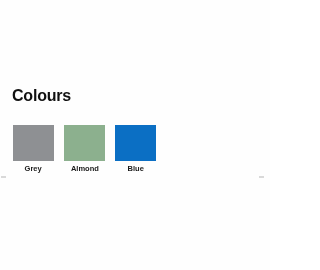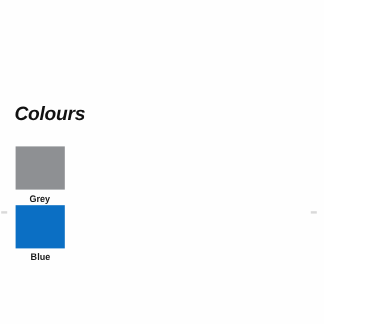--- a/index.html
+++ b/index.html
@@ -24,40 +24,39 @@
     height: 270px;
     background: #fefefe;
   }
 
   
   #colours-title {
     position: absolute;
     left: 12px;
     top: 86px;
     font-family: "Liberation Sans", sans-serif;
-    font-style: italic;
     font-weight: bold;
     font-size: 16px;
     letter-spacing: -0.2px;
     color: #111111;
     line-height: 19px;
     white-space: nowrap;
   }
 
   
   #swatch-strip {
     position: absolute;
     left: 13px;
     top: 122px;
     width: 244px;
     height: 54px;
     display: flex;
-    flex-direction: column;
+    flex-direction: row;
     justify-content: flex-start;
-    align-items: flex-start;
+    align-items: center;
   }
 
   .swatch-cell {
     width: 41px;
     margin-right: 10px;
     display: flex;
     flex-direction: column;
     align-items: center;
   }
   .swatch-cell:last-child {
@@ -99,20 +98,24 @@
 <div id="page" style="background: rgb(254, 254, 254);">
 
   <div id="colours-title">Colours</div>
 
   <div id="swatch-strip">
       <div class="swatch-cell">
         <div class="swatch-chip" style="background: rgb(142, 144, 147);"></div>
         <div class="swatch-label">Grey</div>
       </div>
       <div class="swatch-cell">
+        <div class="swatch-chip" style="background: rgb(140, 176, 142);"></div>
+        <div class="swatch-label">Almond</div>
+      </div>
+      <div class="swatch-cell">
         <div class="swatch-chip" style="background: rgb(11, 111, 196);"></div>
         <div class="swatch-label">Blue</div>
       </div>
     </div>
 
   <div class="edge-mark" id="edge-mark-left" style="background: rgb(217, 217, 217);"></div>
   <div class="edge-mark" id="edge-mark-right" style="background: rgb(217, 217, 217);"></div>
 
 </div>
 

